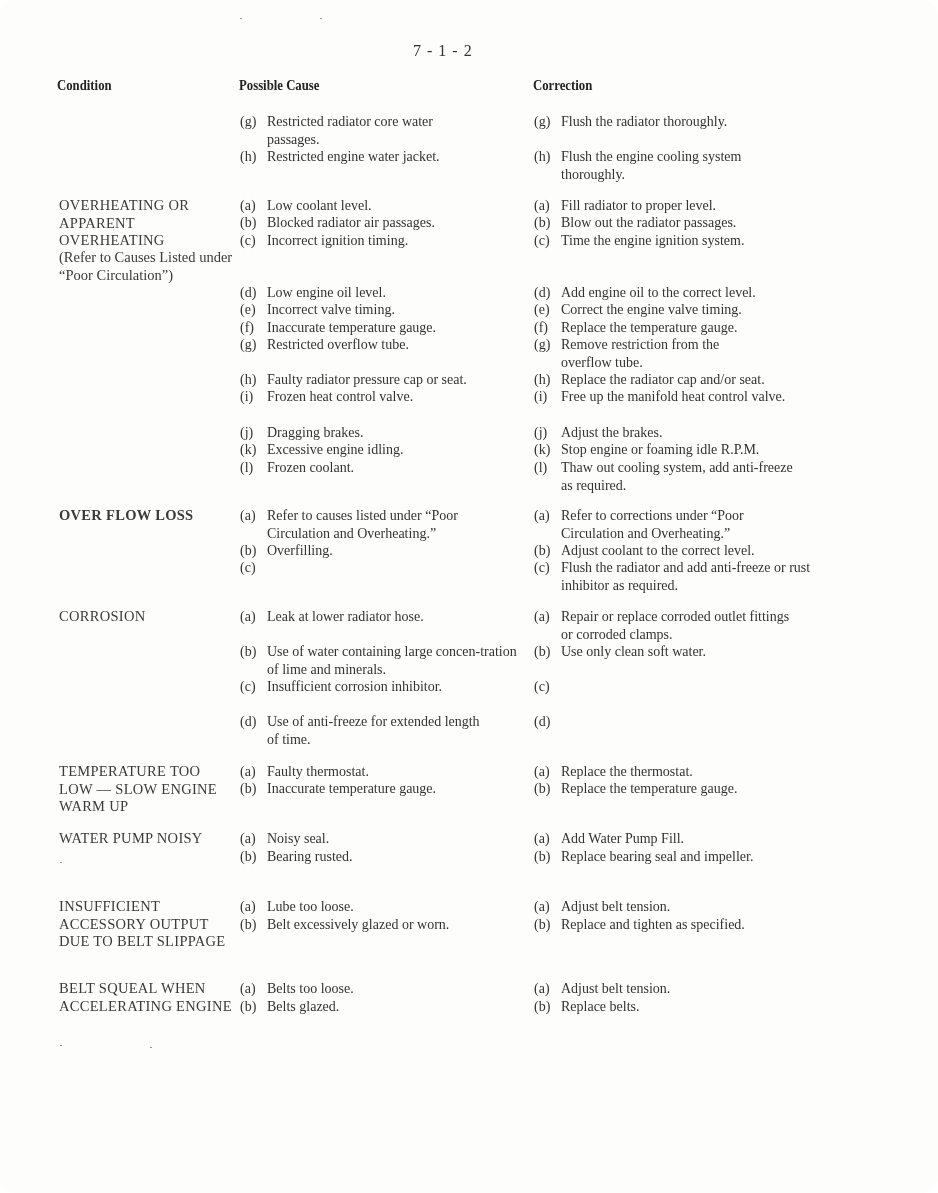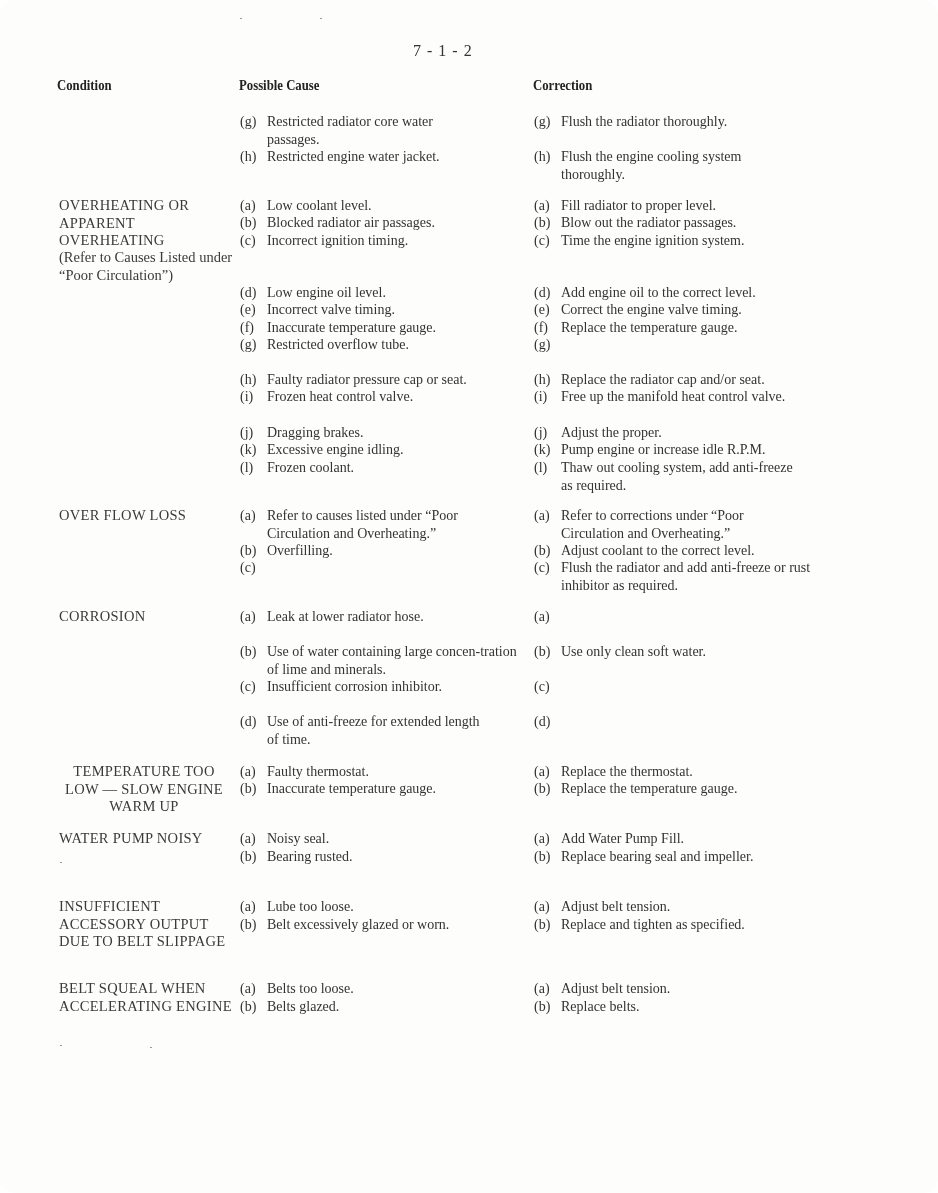--- a/index.html
+++ b/index.html
@@ -122,45 +122,46 @@
     <div class="item corr" style="top:301px;">
         <span class="lbl">(e)</span>
         <span class="txt">Correct the engine valve timing.</span>
       </div>
     <div class="item corr" style="top:319px;">
         <span class="lbl">(f)</span>
         <span class="txt">Replace the temperature gauge.</span>
       </div>
     <div class="item corr" style="top:336px;">
         <span class="lbl">(g)</span>
+        <span class="txt" style="width:200px">Remove restriction from the overflow tube.</span>
       </div>
     <div class="item corr" style="top:371px;">
         <span class="lbl">(h)</span>
         <span class="txt">Replace the radiator cap and/or seat.</span>
       </div>
     <div class="item corr" style="top:388px;">
         <span class="lbl">(i)</span>
         <span class="txt" style="width:230px">Free up the manifold heat control valve.</span>
       </div>
     <div class="item corr" style="top:424px;">
         <span class="lbl">(j)</span>
-        <span class="txt">Adjust the proper.</span>
+        <span class="txt">Adjust the brakes.</span>
       </div>
     <div class="item corr" style="top:441px;">
         <span class="lbl">(k)</span>
-        <span class="txt">Pump engine or increase idle R.P.M.</span>
+        <span class="txt">Stop engine or foaming idle R.P.M.</span>
       </div>
     <div class="item corr" style="top:459px;">
         <span class="lbl">(l)</span>
         <span class="txt" style="width:235px">Thaw out cooling system, add anti-freeze as required.</span>
       </div>
   </div>
 
   <div>
-    <div class="cond" style="top:507px;">OVER FLOW LOSS</div>
+    <div class="cond" style="top:507px;font-weight:bold;">OVER FLOW LOSS</div>
     <div class="item cause" style="top:507px;">
         <span class="lbl">(a)</span>
         <span class="txt" style="width:240px">Refer to causes listed under “Poor Circulation and Overheating.”</span>
       </div>
     <div class="item cause" style="top:542px;">
         <span class="lbl">(b)</span>
         <span class="txt">Overfilling.</span>
       </div>
     <div class="item cause" style="top:559px;">
         <span class="lbl">(c)</span>
@@ -192,35 +193,36 @@
     <div class="item cause" style="top:678px;">
         <span class="lbl">(c)</span>
         <span class="txt">Insufficient corrosion inhibitor.</span>
       </div>
     <div class="item cause" style="top:713px;">
         <span class="lbl">(d)</span>
         <span class="txt" style="width:215px">Use of anti-freeze for extended length of time.</span>
       </div>
     <div class="item corr" style="top:608px;">
         <span class="lbl">(a)</span>
+        <span class="txt" style="width:235px">Repair or replace corroded outlet fittings or corroded clamps.</span>
       </div>
     <div class="item corr" style="top:643px;">
         <span class="lbl">(b)</span>
         <span class="txt">Use only clean soft water.</span>
       </div>
     <div class="item corr" style="top:678px;">
         <span class="lbl">(c)</span>
       </div>
     <div class="item corr" style="top:713px;">
         <span class="lbl">(d)</span>
       </div>
   </div>
 
   <div>
-    <div class="cond" style="top:763px; width:170px;text-align:center;">TEMPERATURE TOO LOW — SLOW ENGINE WARM UP</div>
+    <div class="cond" style="top:763px; width:170px;">TEMPERATURE TOO LOW — SLOW ENGINE WARM UP</div>
     <div class="item cause" style="top:763px;">
         <span class="lbl">(a)</span>
         <span class="txt">Faulty thermostat.</span>
       </div>
     <div class="item cause" style="top:780px;">
         <span class="lbl">(b)</span>
         <span class="txt">Inaccurate temperature gauge.</span>
       </div>
     <div class="item corr" style="top:763px;">
         <span class="lbl">(a)</span>

